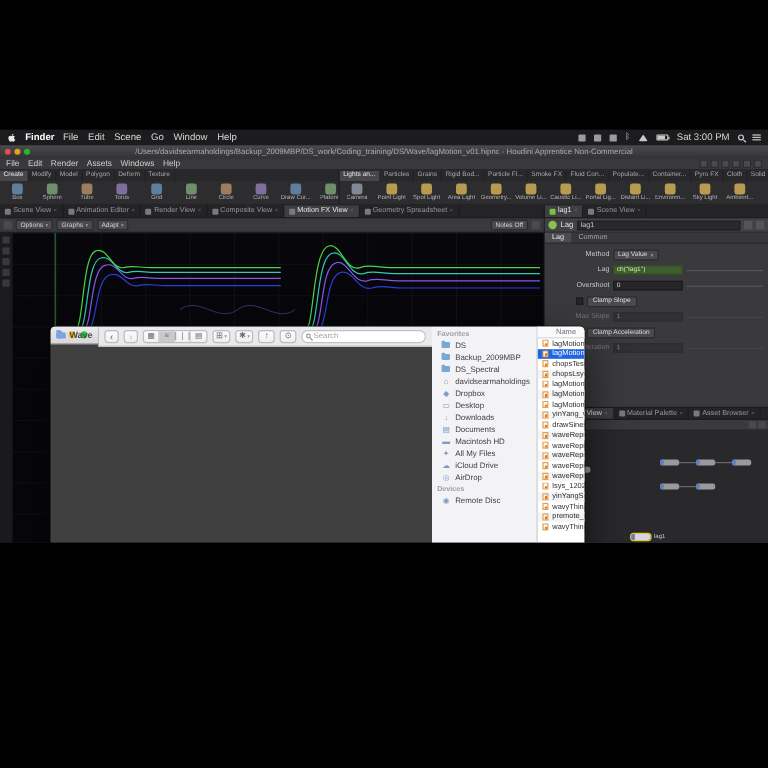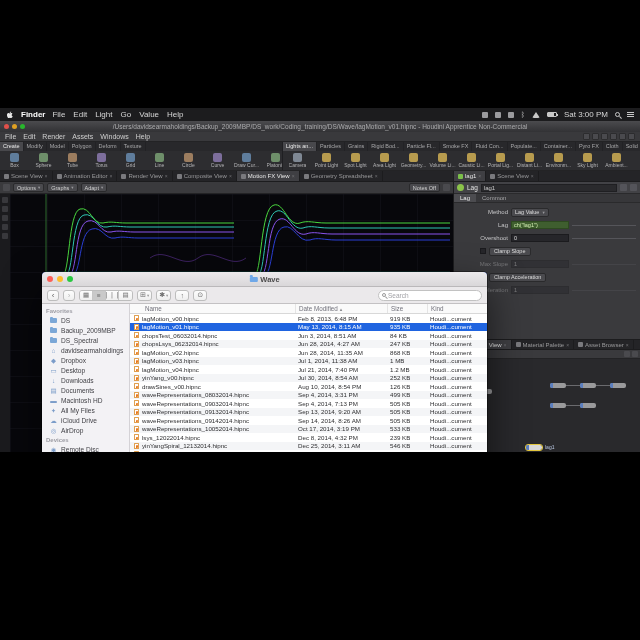--- a/index.html
+++ b/index.html
@@ -111,21 +111,21 @@
 .playhead{position:absolute;left:3%;top:0;width:2px;height:100%;background:#6fb13f}
 .keytick{position:absolute;top:0;width:1px;height:100%;background:#3f7a38}
 .pb-field{background:#222225;border:1px solid #1b1b1e;color:#ccc;font-size:5.5px;height:8px;padding:0 2px;display:flex;align-items:center;flex:none}
 .statusrow{height:12px;background:#2c2c2f;display:flex;align-items:center;gap:3px;padding:0 4px;flex:none}
 .st-icon{width:6px;height:6px;border-radius:1px;flex:none}
 .auto-update{margin-left:auto;display:flex;align-items:center;gap:2px;background:#424246;border:1px solid #28282b;border-radius:2px;height:9px;padding:0 3px;font-size:5.5px;color:#d6d6d8;white-space:nowrap}
 .gdot{width:4px;height:4px;border-radius:50%;background:#5fd43c;flex:none}
 .au-caret{font-size:4.5px;color:#9a9a9e}
 
 
-#finder{position:absolute;left:42px;top:164px;width:445px;height:220px;border-radius:4px;box-shadow:0 16px 38px rgba(0,0,0,.6),0 0 0 1px rgba(0,0,0,.35);background:#1d4ed8;display:flex;flex-direction:column;overflow:hidden;z-index:10}
+#finder{position:absolute;left:42px;top:164px;width:445px;height:220px;border-radius:4px;box-shadow:0 16px 38px rgba(0,0,0,.6),0 0 0 1px rgba(0,0,0,.35);background:#404040;display:flex;flex-direction:row;overflow:hidden;z-index:10}
 .f-titlebar{height:15px;background:linear-gradient(#eceaec,#d9d7d9);display:flex;align-items:center;padding:0 5px;position:relative;border-bottom:1px solid #bab8ba;flex:none}
 .f-tl{width:6px;height:6px;border-radius:50%;margin-right:4px;flex:none}
 .f-tl.r{background:#fc5f57}.f-tl.y{background:#fdbe2e}.f-tl.g{background:#28c840}
 .f-title{position:absolute;left:50%;transform:translateX(-50%);display:flex;gap:3px;align-items:center;font-size:7.5px;font-weight:bold;color:#4a4a4a}
 .fold{width:8px;height:5px;background:#6fa8e8;border-radius:1px;position:relative;display:inline-block}
 .fold::before{content:'';position:absolute;top:-1.5px;left:0;width:3.5px;height:2px;background:#6fa8e8;border-radius:1px 1px 0 0}
 .f-toolbar{height:17px;background:#ebe9eb;display:flex;align-items:center;gap:4px;padding:0 5px;border-bottom:1px solid #c3c1c3;flex:none}
 .f-navbtn{width:12px;height:11px;background:linear-gradient(#fdfdfd,#efefef);border:1px solid #bdbdbd;border-radius:3px;color:#666;font-size:8px;line-height:9px;text-align:center}
 .f-navbtn.dis{color:#bbb}
 .f-seg{display:flex;border:1px solid #bdbdbd;border-radius:3px;overflow:hidden;height:11px}
@@ -181,23 +181,23 @@
   <div id="menubar">
     <span class="apple">
       <svg width="8" height="8" viewBox="0 0 10 10">
           <path fill="#e8e8e8" d="M7.1 5.2c0-1.1.9-1.6 1-1.7-.5-.8-1.4-.9-1.7-.9-.7-.1-1.4.4-1.7.4-.3 0-.9-.4-1.5-.4C2.4 2.6 1.2 3.4 1.2 5c0 1 .4 2 .8 2.7.4.6.8 1.2 1.4 1.2.5 0 .8-.4 1.5-.4s.9.4 1.5.4 1-.6 1.4-1.1c.4-.6.6-1.2.6-1.2s-1.2-.5-1.3-1.4zM6 1.9c.3-.4.5-.9.5-1.4-.5 0-1 .3-1.3.7-.3.3-.6.9-.5 1.4.5 0 1-.3 1.3-.7z"></path>
         </svg>
     </span>
     <span class="app">Finder</span>
     <span id="menubar-menus" style="display:flex;gap:8px">
         <span class="mb-item">File</span>
         <span class="mb-item">Edit</span>
-        <span class="mb-item">Light</span>
+        <span class="mb-item">Scene</span>
         <span class="mb-item">Go</span>
-        <span class="mb-item">Value</span>
+        <span class="mb-item">Window</span>
         <span class="mb-item">Help</span>
       </span>
     <span class="spacer"></span>
     <span class="mb-ic sq"></span>
     <span class="mb-ic sq"></span>
     <span class="mb-ic sq"></span>
     <span class="mb-ic ic-bt">ᛒ</span>
     <span class="mb-ic ic-wifi"></span>
     <span class="mb-ic ic-batt"></span>
     <span class="mb-clock">Sat 3:00 PM</span>

